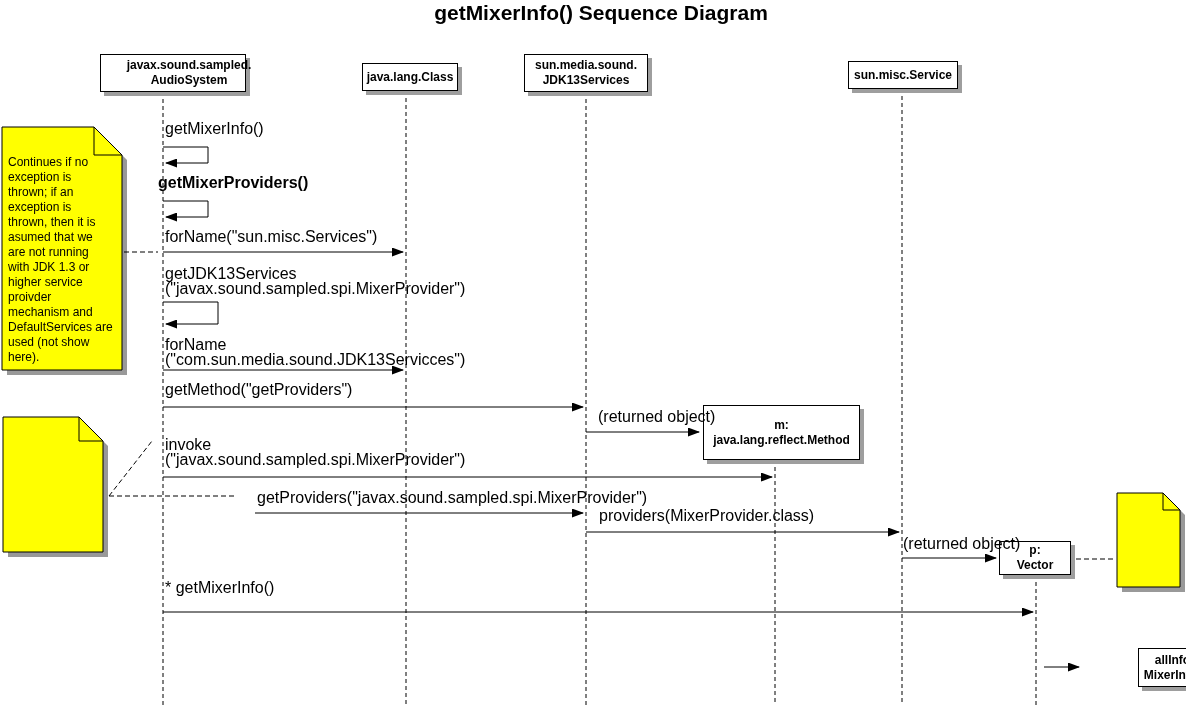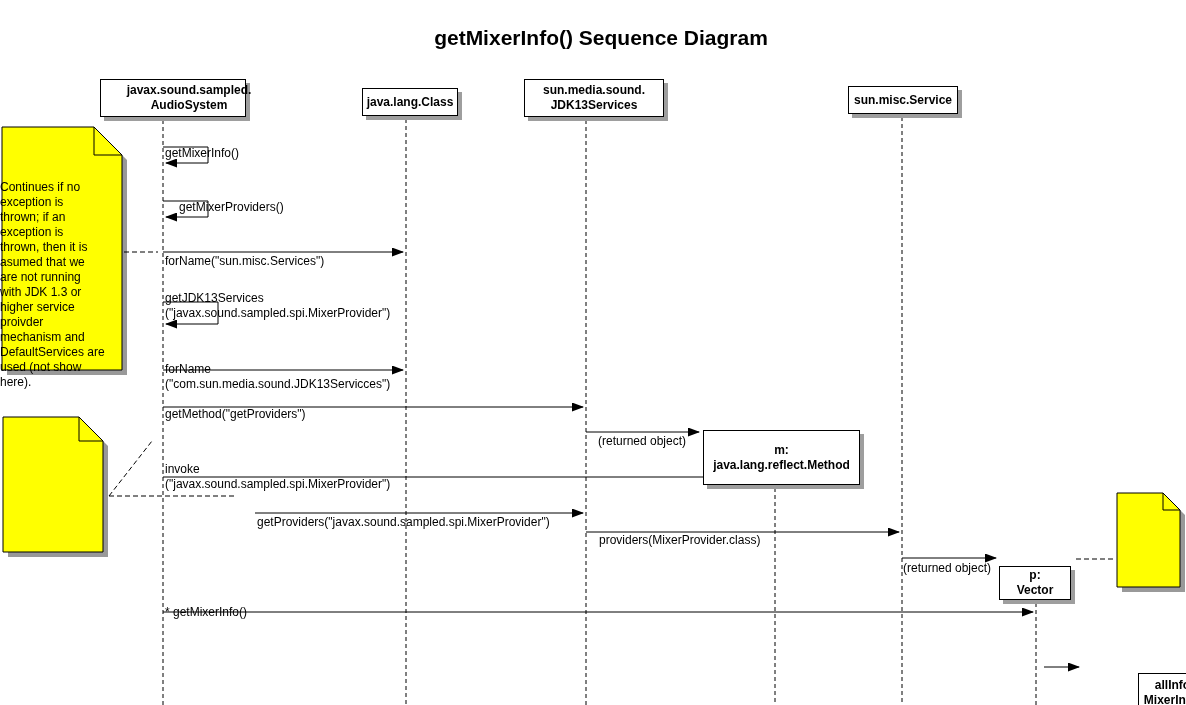--- a/index.html
+++ b/index.html
@@ -8,24 +8,24 @@
     font-family:"Liberation Sans",sans-serif;color:#000;overflow:hidden;
   }
   .abs{position:absolute;}
   .title{font-weight:bold;font-size:21px;text-align:center;letter-spacing:0;}
   .box{
     border:1px solid #000;background:#fff;box-shadow:4px 4px 0 #9e9e9e;
     display:flex;align-items:center;justify-content:center;text-align:center;
     font-weight:bold;font-size:12px;line-height:15px;white-space:pre-line;
     box-sizing:border-box;
   }
-  .msg{font-size:12px;line-height:15px;white-space:pre-line;}
+  .msg{font-size:16px;line-height:15px;white-space:pre-line;}
   .note-text{font-size:12px;line-height:15px;white-space:pre-line;}
   svg{position:absolute;left:0;top:0;}
-  .txt{z-index:2;margin-top:25px;}
+  .txt{z-index:2;}
 </style>
 </head>
 <body>
 
 <div id="stage">
 
   <svg width="1186" height="705" viewBox="0 0 1186 705">
     <defs>
       <marker id="arr" markerWidth="12" markerHeight="9" refX="11" refY="4.5" orient="auto" markerUnits="userSpaceOnUse">
         <path d="M0,0 L12,4.5 L0,9 Z" fill="#000"></path>
@@ -69,48 +69,48 @@
     <polygon points="1117,493 1163,493 1180,510 1180,587 1117,587" fill="#ffff00" stroke="#000"></polygon>
     <polygon points="1163,493 1163,510 1180,510" fill="#ffff00" stroke="#000"></polygon>
     <line x1="1076" y1="559" x2="1115" y2="559" stroke="#000" stroke-dasharray="5 3"></line>
   </svg>
 
   <div class="abs title txt" style="left:16px;top:1px;width:1170px;">getMixerInfo() Sequence Diagram</div>
 
   <div class="abs box txt" style="left:100px;top:54px;width:146px;height:38px;padding-left:32px;">javax.sound.sampled.
 AudioSystem</div>
   <div class="abs box txt" style="left:362px;top:63px;width:96px;height:28px;">java.lang.Class</div>
-  <div class="abs box txt" style="left:524px;top:54px;width:140px;height:38px;">sun.media.sound.
+  <div class="abs box txt" style="left:524px;top:54px;width:124px;height:38px;">sun.media.sound.
 JDK13Services</div>
   <div class="abs box txt" style="left:848px;top:61px;width:110px;height:28px;">sun.misc.Service</div>
 
   <div class="abs box txt" style="left:703px;top:405px;width:157px;height:55px;">m:
 java.lang.reflect.Method</div>
   <div class="abs box txt" style="left:999px;top:541px;width:72px;height:34px;">p:
 Vector</div>
   <div class="abs box txt" style="left:1138px;top:648px;width:73px;height:39px;">allInfo:
 MixerInfo[]</div>
 
   <div class="abs msg txt" style="left:165px;top:121px;">getMixerInfo()</div>
-  <div class="abs msg txt" style="left:179px;top:175px;">getMixerProviders()</div>
+  <div class="abs msg txt" style="left:158px;top:175px;font-weight:bold;">getMixerProviders()</div>
   <div class="abs msg txt" style="left:165px;top:229px;">forName("sun.misc.Services")</div>
   <div class="abs msg txt" style="left:165px;top:266px;">getJDK13Services
 ("javax.sound.sampled.spi.MixerProvider")</div>
   <div class="abs msg txt" style="left:165px;top:337px;">forName
 ("com.sun.media.sound.JDK13Servicces")</div>
   <div class="abs msg txt" style="left:165px;top:382px;">getMethod("getProviders")</div>
   <div class="abs msg txt" style="left:598px;top:409px;">(returned object)</div>
   <div class="abs msg txt" style="left:165px;top:437px;">invoke
 ("javax.sound.sampled.spi.MixerProvider")</div>
   <div class="abs msg txt" style="left:257px;top:490px;">getProviders("javax.sound.sampled.spi.MixerProvider")</div>
   <div class="abs msg txt" style="left:599px;top:508px;">providers(MixerProvider.class)</div>
   <div class="abs msg txt" style="left:903px;top:536px;">(returned object)</div>
   <div class="abs msg txt" style="left:165px;top:580px;">* getMixerInfo()</div>
 
-  <div class="abs note-text txt" style="left:0;top:155px;width:112px;">Continues if no
+  <div class="abs note-text txt" style="left:8px;top:155px;width:112px;">Continues if no
 exception is
 thrown; if an
 exception is
 thrown, then it is
 asumed that we
 are not running
 with JDK 1.3 or
 higher service
 proivder
 mechanism and

